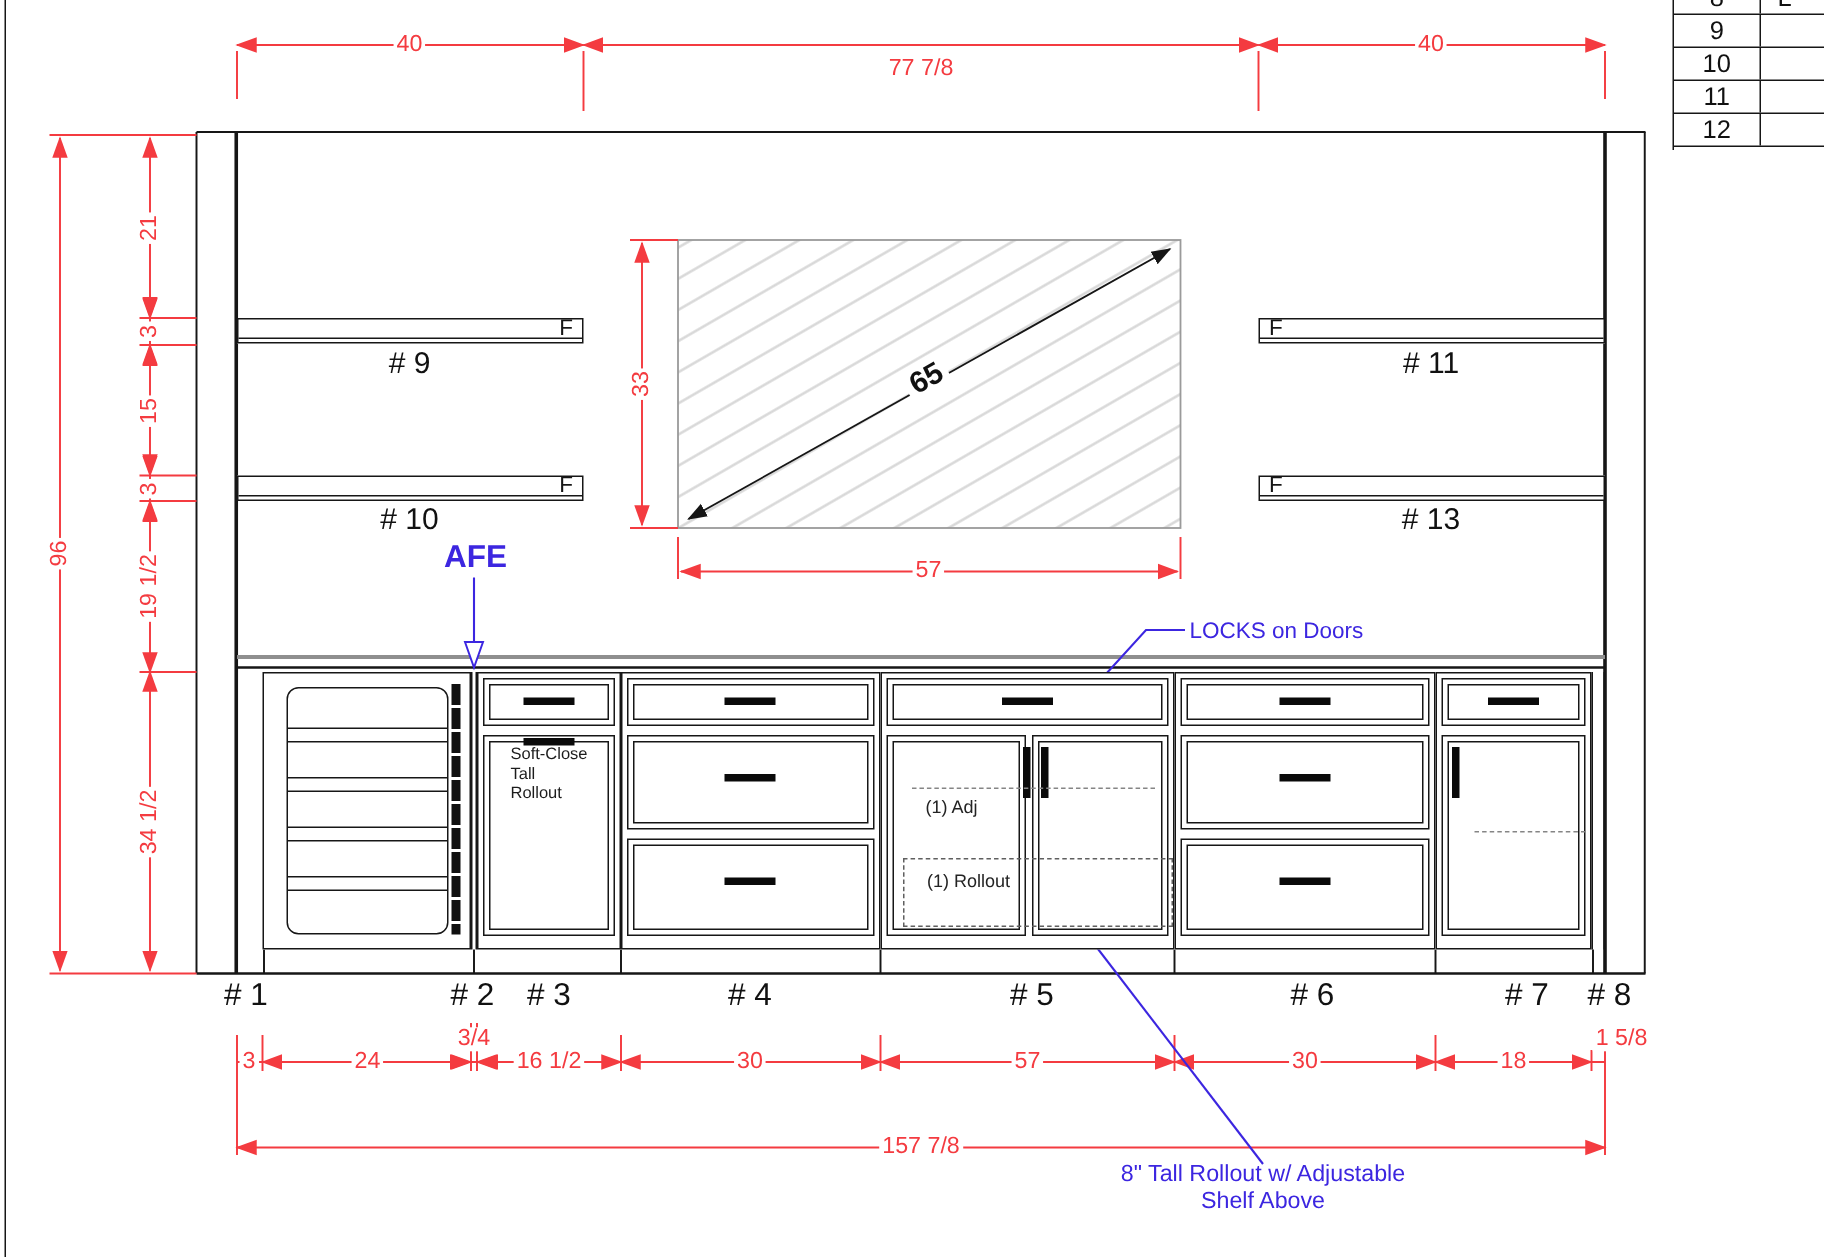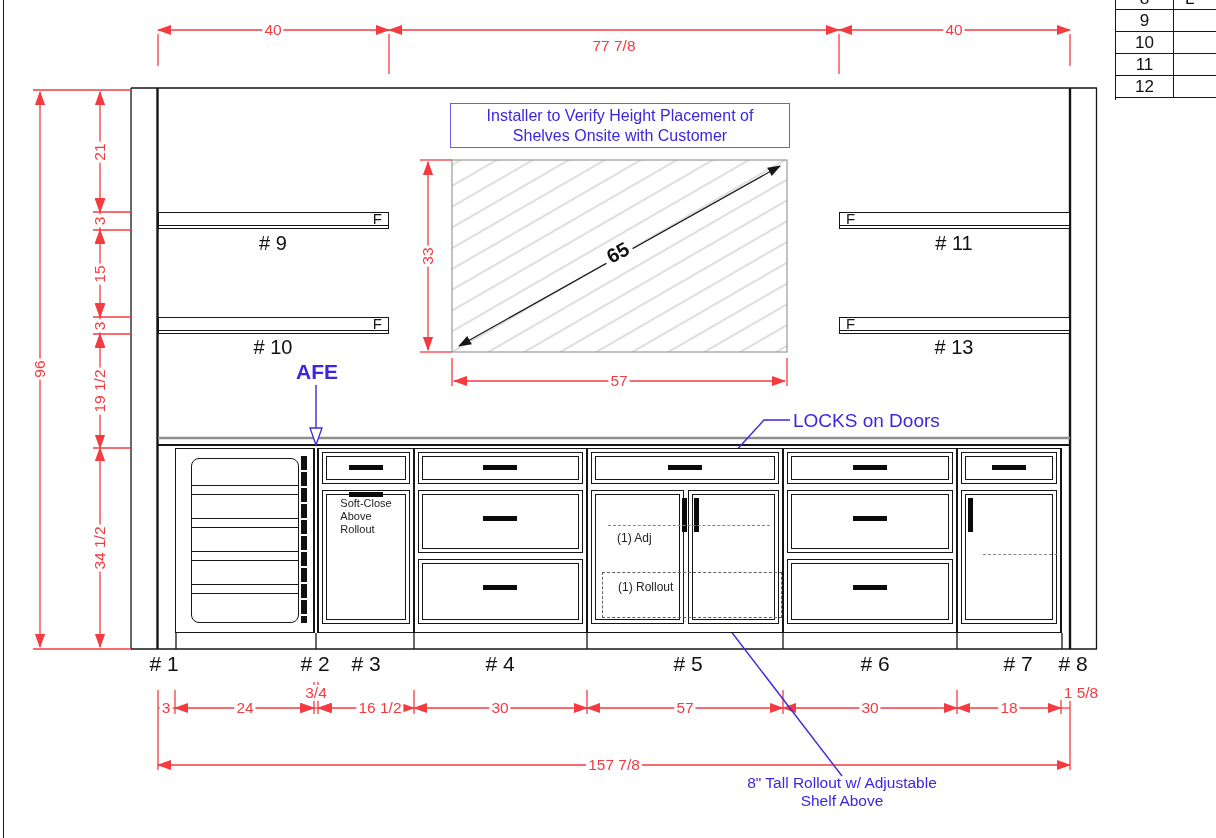--- a/index.html
+++ b/index.html
@@ -31,21 +31,21 @@
   
   .dim{position:absolute;transform:translate(-50%,-50%);background:#fff;color:var(--dim_red);
        font-size:15.5px;line-height:1.05;padding:0 2px;white-space:nowrap;z-index:5;}
   .rot{transform:translate(-50%,-50%) rotate(-90deg);}
   .d65{position:absolute;transform:translate(-50%,-50%) rotate(-29.3deg);background:#fff;color:#111;
        font-weight:bold;font-size:20px;padding:0 4px;white-space:nowrap;z-index:5;}
   .num{position:absolute;transform:translate(-50%,-50%);color:#111;font-size:21px;white-space:nowrap;z-index:5;}
   .shelfnum{font-size:20px;}
   .afe{position:absolute;transform:translate(-50%,-50%);color:var(--anno_blue);font-weight:bold;
        font-size:21px;z-index:5;white-space:nowrap;}
-  .locks{position:absolute;transform:translate(0,-50%);color:var(--anno_blue);font-size:19px;z-index:5;white-space:nowrap;}
+  .locks{position:absolute;transform:translate(0,-50%);color:var(--anno_blue);font-size:15px;z-index:5;white-space:nowrap;}
   .tallroll{position:absolute;transform:translate(-50%,0);color:var(--anno_blue);font-size:15.5px;
             text-align:center;line-height:18px;z-index:5;white-space:nowrap;}
   .notebox{position:absolute;box-sizing:border-box;border:1.7px solid var(--note_border);z-index:5;
            display:flex;flex-direction:column;align-items:center;justify-content:center;
            color:var(--anno_blue);font-size:16px;line-height:20px;text-align:center;background:#fff;}
   .softclose{position:absolute;transform:translate(-50%,0);color:#1c1c1c;font-size:11px;line-height:13px;
              z-index:4;white-space:nowrap;}
   .intext{position:absolute;color:#232323;font-size:12px;z-index:5;white-space:nowrap;}
 
   
@@ -183,24 +183,20 @@
     <div class="row">
       <div class="cell-n">11</div>
       <div class="cell-d"></div>
     </div>
     <div class="row">
       <div class="cell-n">12</div>
       <div class="cell-d"></div>
     </div>
   </div>
 
-  <div class="notebox" style="left:450px;top:103px;width:340px;height:45px">
-    <div>Installer to Verify Height Placement of</div>
-    <div>Shelves Onsite with Customer</div>
-  </div>
 
   <div class="shelf" style="left:158px;top:212px;width:231px;height:17px">
     <div class="sedge"></div>
     <span class="fmark" style="right:6px">F</span>
   </div>
   <div class="shelf" style="left:158px;top:317px;width:231px;height:17px">
     <div class="sedge"></div>
     <span class="fmark" style="right:6px">F</span>
   </div>
   <div class="shelf" style="left:839px;top:212px;width:231px;height:17px">
@@ -233,21 +229,21 @@
   <div class="front" style="left:322px;top:452px;width:88px;height:32px">
       <div class="inner"></div>
     </div>
   <div class="front" style="left:322px;top:490px;width:88px;height:134px">
       <div class="inner"></div>
     </div>
   <div class="handle-h" style="left:349px;top:465px"></div>
   <div class="handle-h" style="left:349px;top:492px"></div>
   <div class="softclose" style="left:366px;top:497px">
     <div>Soft-Close</div>
-    <div>Above</div>
+    <div>Tall</div>
     <div>Rollout</div>
   </div>
 
   <div class="cab" style="left:414px;top:448px;width:173px;height:185px"></div>
   <div class="front" style="left:418px;top:452px;width:165px;height:32px">
       <div class="inner"></div>
     </div>
   <div class="front" style="left:418px;top:490px;width:165px;height:63px">
       <div class="inner"></div>
     </div>
@@ -320,21 +316,21 @@
   <div class="dim rot" style="left:100px;top:152px">21</div>
   <div class="dim rot" style="left:100px;top:221px">3</div>
   <div class="dim rot" style="left:100px;top:274px">15</div>
   <div class="dim rot" style="left:100px;top:326px">3</div>
   <div class="dim rot" style="left:100px;top:391px">19 1/2</div>
   <div class="dim rot" style="left:100px;top:548px">34 1/2</div>
 
   <div class="dim" style="left:166px;top:708px">3</div>
   <div class="dim" style="left:245px;top:708px">24</div>
   <div class="dim" style="left:316px;top:693px">3/4</div>
-  <div class="dim" style="left:380px;top:708px">16 1/2</div>
+  <div class="dim" style="left:366px;top:708px">16 1/2</div>
   <div class="dim" style="left:500px;top:708px">30</div>
   <div class="dim" style="left:685px;top:708px">57</div>
   <div class="dim" style="left:870px;top:708px">30</div>
   <div class="dim" style="left:1009px;top:708px">18</div>
   <div class="dim" style="left:1081px;top:693px">1 5/8</div>
   <div class="dim" style="left:614px;top:765px">157 7/8</div>
 
   <div class="dim rot" style="left:428px;top:256px">33</div>
   <div class="dim" style="left:619px;top:381px">57</div>
   <div class="d65" style="left:618px;top:253px">65</div>

